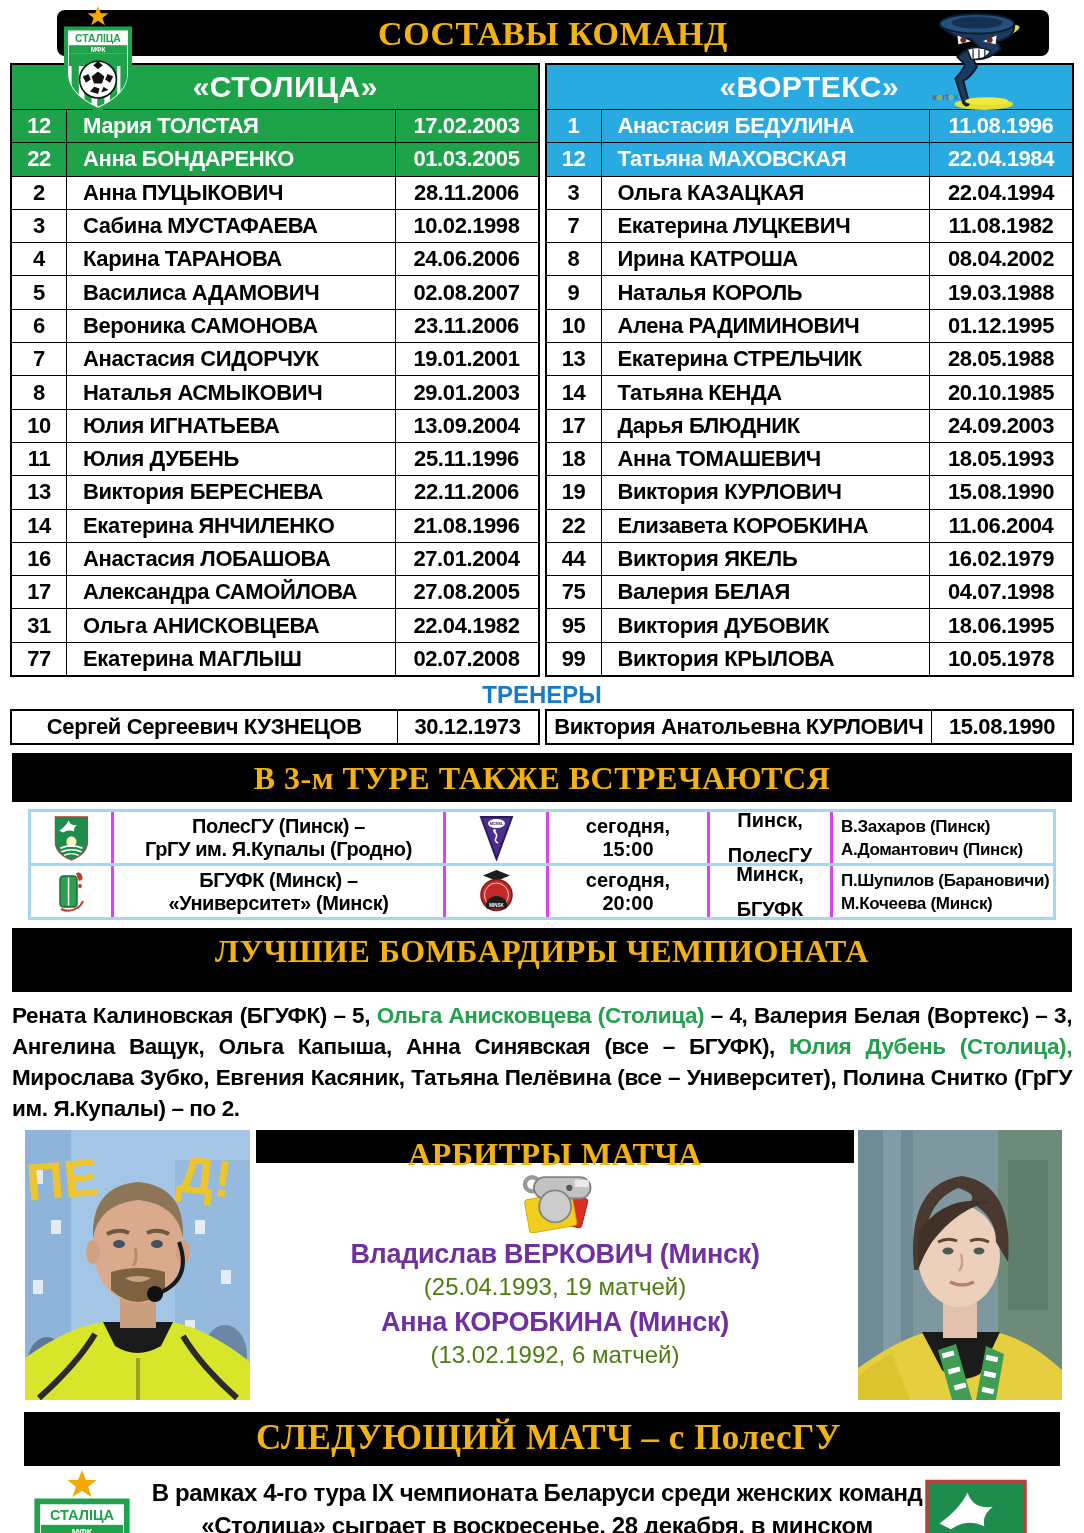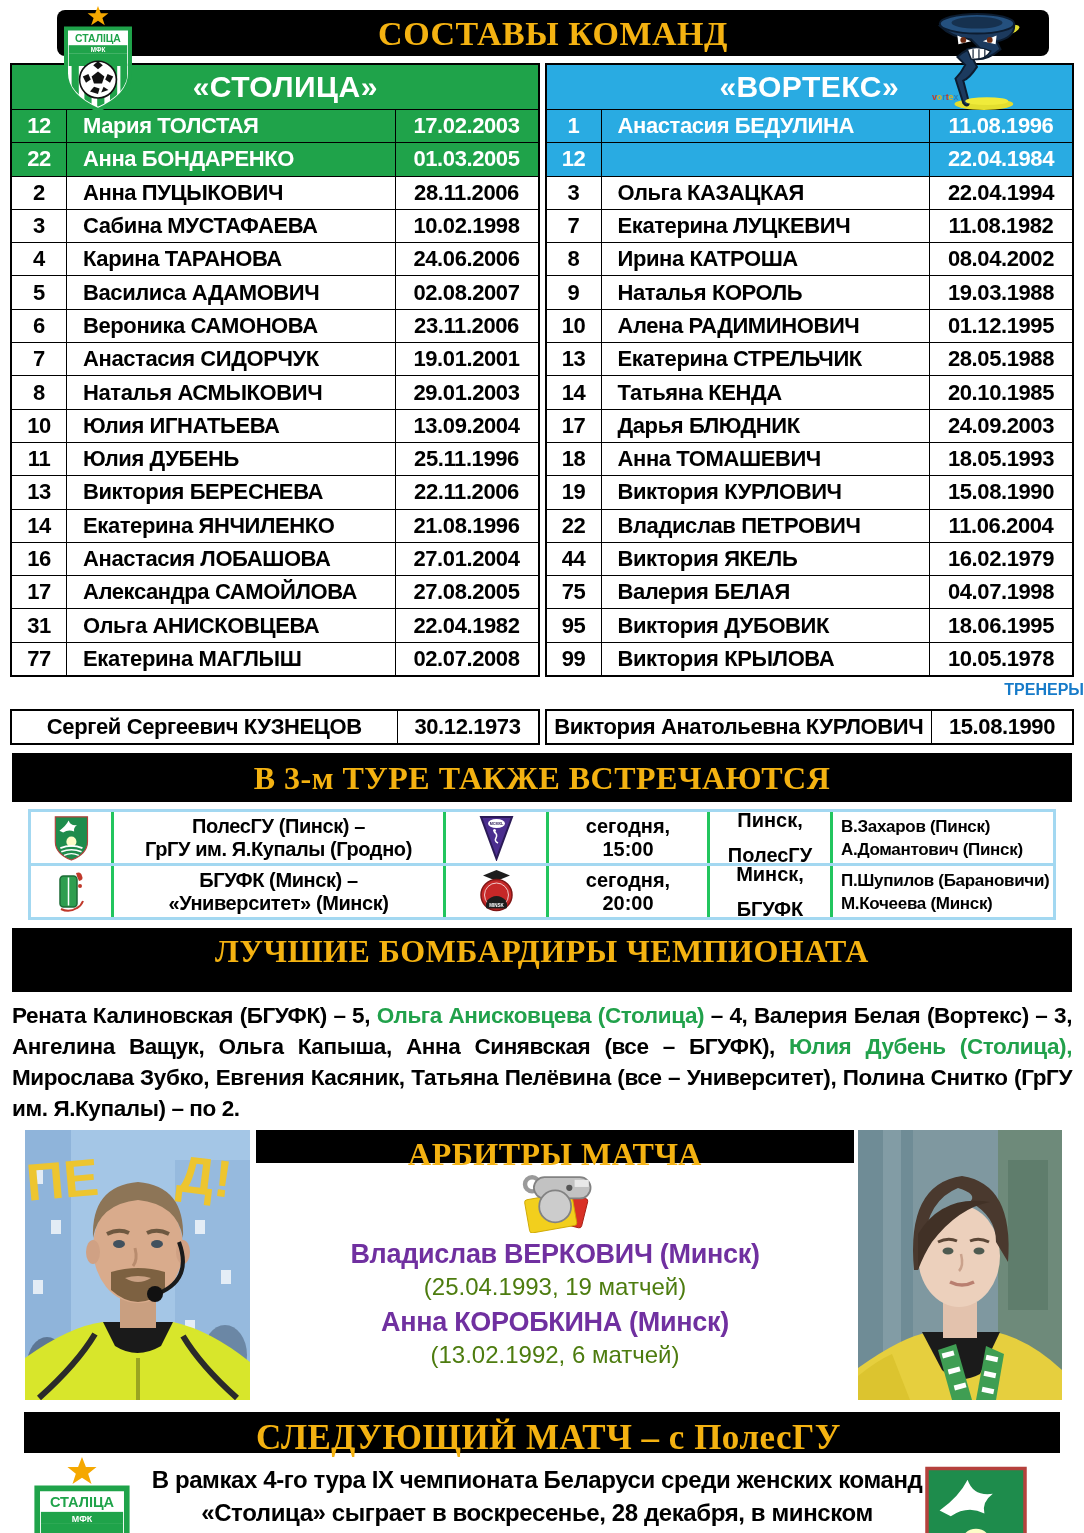--- a/index.html
+++ b/index.html
@@ -22,35 +22,35 @@
   .player-row{flex:1;display:flex;align-items:center;font-weight:bold;font-size:22px;letter-spacing:-.4px;}
   .player-row + .player-row{border-top:1px solid #000;justify-content:space-between;}
   .team-green .gk-row{background:#1fa34a;color:#fff;}
   .team-blue .gk-row{background:#29abe2;color:#fff;}
   .cell-num{width:54px;text-align:center;border-right:1px solid #000;align-self:stretch;
     display:flex;align-items:center;justify-content:center;}
   .cell-name{flex:1;padding-left:16px;white-space:nowrap;overflow:hidden;}
   .cell-dob{width:142px;text-align:center;border-left:1px solid #000;align-self:stretch;
     display:flex;align-items:center;justify-content:center;}
   
-  .coaches-heading{margin-top:4px;height:26px;text-align:right;color:#177bc9;font-weight:bold;font-size:16px;}
+  .coaches-heading{margin-top:4px;height:26px;text-align:center;color:#177bc9;font-weight:bold;font-size:24px;}
   .coaches-row{margin:2px 10px 0;display:flex;gap:5px;height:36px;border-radius:15px;}
   .coach-half{flex:1;display:flex;border:2px solid #000;font-weight:bold;font-size:22px;letter-spacing:-.4px;}
   .coach-name{flex:1;display:flex;align-items:center;justify-content:center;border-right:1px solid #000;white-space:nowrap;}
   .coach-dob{width:140px;display:flex;align-items:center;justify-content:center;}
   
   .banner-tour{margin:8px 12px 0;height:49px;line-height:50px;font-size:32px;}
   .banner-scorers{margin:8px 12px 0;height:64px;line-height:47px;font-size:32px;}
-  .banner-next{margin:10px 24px 0;height:41px;line-height:51px;font-size:35px;padding-left:13px;}
+  .banner-next{margin:10px 24px 0;height:54px;line-height:51px;font-size:35px;padding-left:13px;}
   
   .matches-table{margin:7px 28px 0;border:3px solid #a3d8f1;}
   .match-row{display:flex;height:51px;font-weight:bold;font-size:20px;line-height:23px;}
   .match-row + .match-row{border-top:3px solid #a3d8f1;}
   .m-cell{display:flex;flex-direction:column;align-items:center;justify-content:center;text-align:center;}
-  .m-cell + .m-cell{border-left:3px solid #22c55e;}
+  .m-cell + .m-cell{border-left:3px solid #d946ef;}
   .m-logo{width:80px;}  .m-logo svg,.m-logo2 svg{height:46px;}
   .m-match{flex:1;letter-spacing:-.4px;}
   .m-logo2{width:100px;}
   .m-time{width:158px;}
   .m-venue{width:120px;gap:12px;}
   .m-refs{width:212px;align-items:flex-start;text-align:left;padding-left:8px;font-size:17px;letter-spacing:-.3px;}
   
   .scorers-text{margin:8px 12px 0;font-weight:bold;font-size:22.5px;line-height:31px;
     text-align:justify;letter-spacing:-.4px;color:#000;}
   
@@ -239,20 +239,21 @@
     <div class="roster-body">
 
         <div class="player-row gk-row">
           <div class="cell-num">1</div>
           <div class="cell-name">Анастасия БЕДУЛИНА</div>
           <div class="cell-dob">11.08.1996</div>
         </div>
 
         <div class="player-row gk-row">
           <div class="cell-num">12</div>
+          <div class="cell-name">Татьяна МАХОВСКАЯ</div>
           <div class="cell-dob">22.04.1984</div>
         </div>
 
         <div class="player-row">
           <div class="cell-num">3</div>
           <div class="cell-name">Ольга КАЗАЦКАЯ</div>
           <div class="cell-dob">22.04.1994</div>
         </div>
 
         <div class="player-row">
@@ -304,21 +305,21 @@
         </div>
 
         <div class="player-row">
           <div class="cell-num">19</div>
           <div class="cell-name">Виктория КУРЛОВИЧ</div>
           <div class="cell-dob">15.08.1990</div>
         </div>
 
         <div class="player-row">
           <div class="cell-num">22</div>
-          <div class="cell-name">Владислав ПЕТРОВИЧ</div>
+          <div class="cell-name">Елизавета КОРОБКИНА</div>
           <div class="cell-dob">11.06.2004</div>
         </div>
 
         <div class="player-row">
           <div class="cell-num">44</div>
           <div class="cell-name">Виктория ЯКЕЛЬ</div>
           <div class="cell-dob">16.02.1979</div>
         </div>
 
         <div class="player-row">

